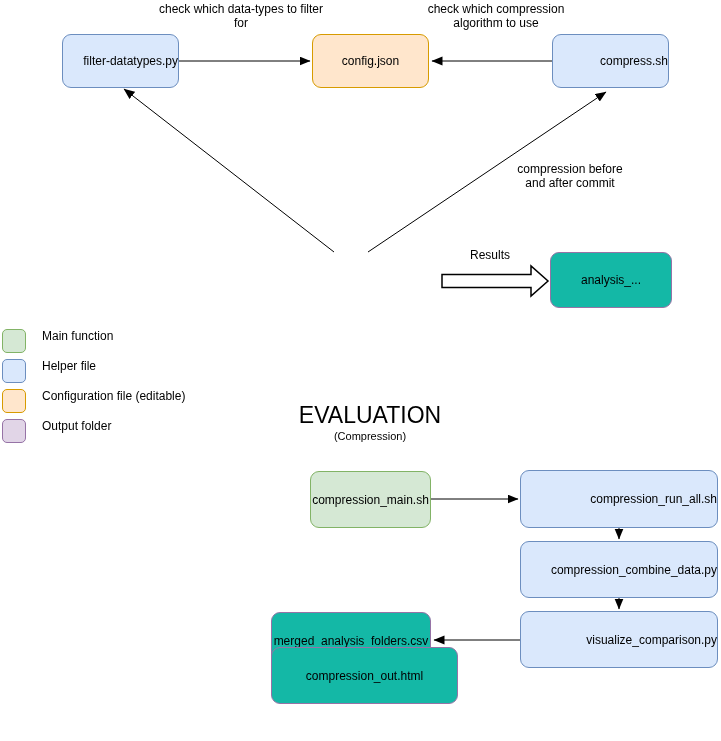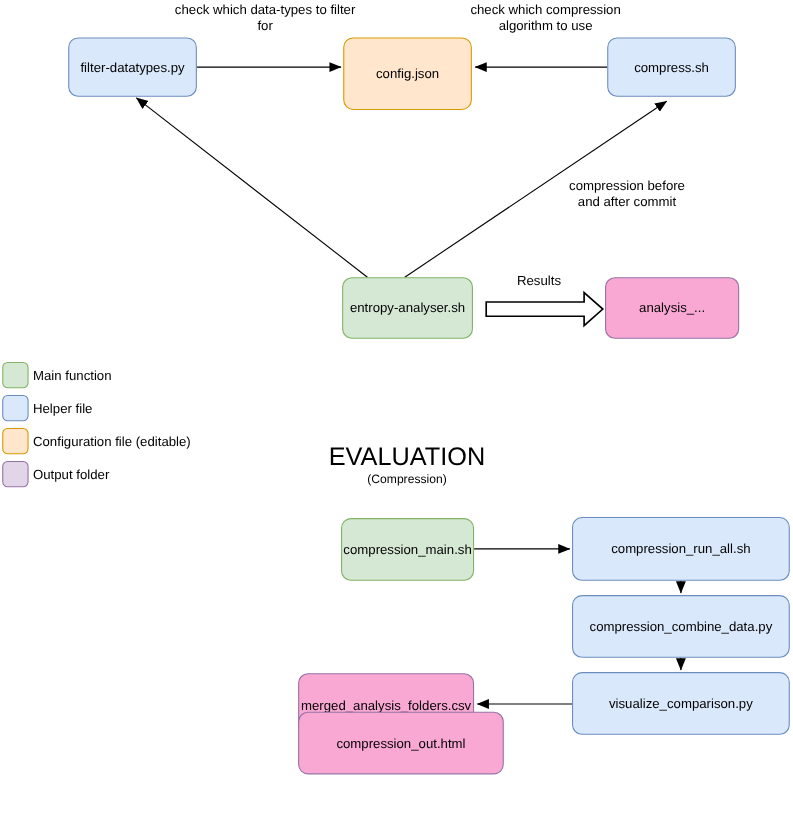--- a/index.html
+++ b/index.html
@@ -8,28 +8,28 @@
   .canvas { position:relative; width:721px; height:741px; background:#fff; overflow:hidden; }
   .edges { position:absolute; left:0; top:0; width:721px; height:741px; }
   .edges line { stroke:#000; stroke-width:1; }
   .node {
     position:absolute; border-radius:9px; border:1px solid #000;
     display:flex; align-items:center; justify-content:center;
     font-size:12px; text-align:center;
   }
   .node span { white-space:nowrap; }
   .type-main   { background:#d5e8d4; border-color:#82b366; }
-  .type-helper { background:#dae8fc; border-color:#6c8ebf; }
+  .type-helper { background:#dae8fc; border-color:#6c8ebf;justify-content:flex-end; }
   .type-config { background:#ffe6cc; border-color:#d79b00; }
-  .type-output { background:#f9a8d4; border-color:#9673a6; }
+  .type-output { background:#14b8a6; border-color:#9673a6; }
   .edge-label {
     position:absolute; font-size:12px; line-height:1.15; text-align:center;
     white-space:pre-line; transform:translateX(-50%);
   }
-  .legend-row { position:absolute; left:2px; display:flex; align-items:center; gap:4px; height:24px; }
+  .legend-row { position:absolute; left:2px; display:flex; gap:16px; height:24px; }
   .swatch { width:24px; height:24px; border-radius:5px; border:1px solid #000; flex:0 0 auto; }
   .sw-main   { background:#d5e8d4; border-color:#82b366; }
   .sw-helper { background:#dae8fc; border-color:#6c8ebf; }
   .sw-config { background:#ffe6cc; border-color:#d79b00; }
   .sw-output { background:#e1d5e7; border-color:#9673a6; }
   .legend-label { font-size:12px; }
   .section-title { position:absolute; left:250px; top:402px; width:240px; text-align:center; }
   .section-title .t1 { font-size:23px; line-height:1.2; }
   .section-title .t2 { font-size:11px; line-height:1.25; }
 </style>
@@ -52,28 +52,25 @@
     <line x1="619" y1="528" x2="619" y2="539" marker-end="url(#arrow)"></line>
     <line x1="619" y1="598" x2="619" y2="609" marker-end="url(#arrow)"></line>
     <line x1="520" y1="640" x2="434" y2="640" marker-end="url(#arrow)"></line>
     <line x1="351" y1="669" x2="351" y2="679" marker-end="url(#arrow)"></line>
     <polygon points="442,274.5 531,274.5 531,266 548,281 531,296 531,287.5 442,287.5" fill="#ffffff" stroke="#000" stroke-width="1.5"></polygon>
   </svg>
 
   <div class="node type-helper" style="left:62px;  top:34px;  width:117px; height:54px;">
     <span>filter-datatypes.py</span>
   </div>
-  <div class="node type-config" style="left:312px; top:34px;  width:117px; height:66px;">
+  <div class="node type-config" style="left:312px; top:34px;  width:117px; height:54px;">
     <span>config.json</span>
   </div>
   <div class="node type-helper" style="left:552px; top:34px;  width:117px; height:54px;">
     <span>compress.sh</span>
-  </div>
-  <div class="node type-main" style="left:311px; top:252px; width:119px; height:56px;">
-    <span>entropy-analyser.sh</span>
   </div>
   <div class="node type-output" style="left:550px; top:252px; width:122px; height:56px;">
     <span>analysis_...</span>
   </div>
 
   <div class="edge-label" style="left:241px; top:3px;">check which data-types to filter
 for</div>
   <div class="edge-label" style="left:496px; top:3px;">check which compression
 algorithm to use</div>
   <div class="edge-label" style="left:570px; top:163px;">compression before

